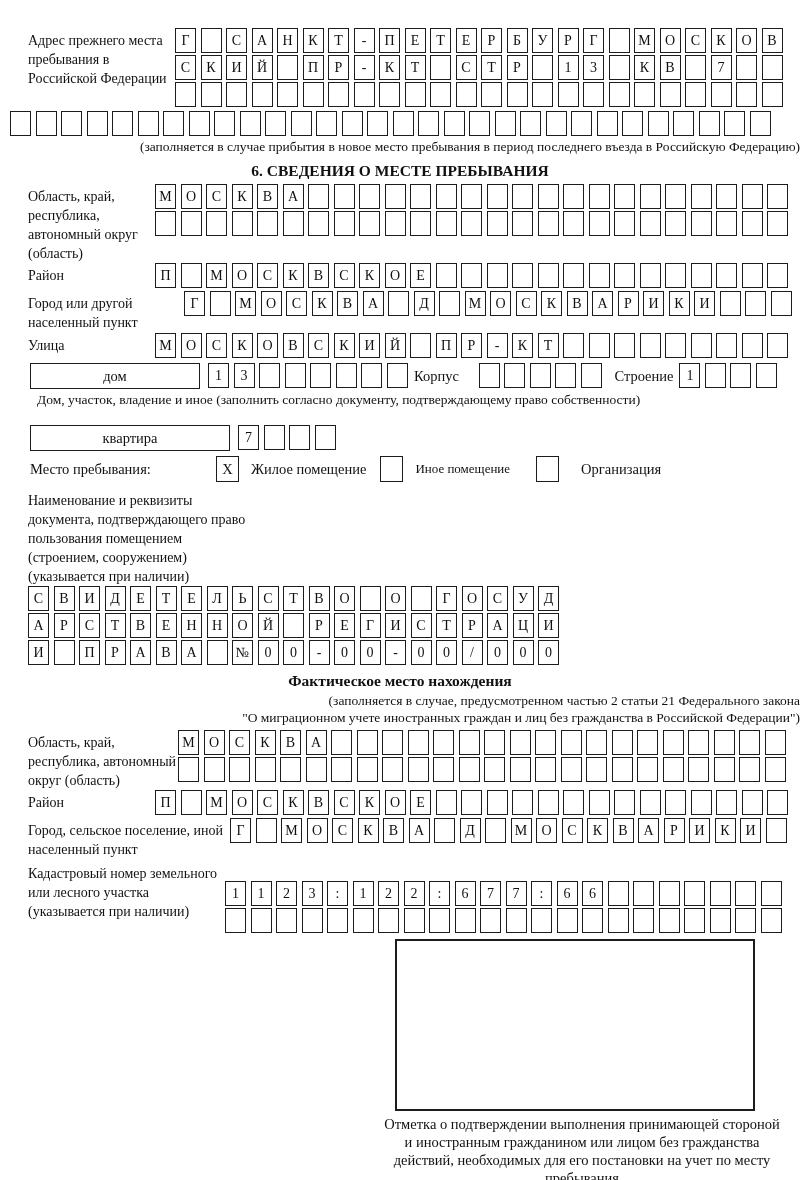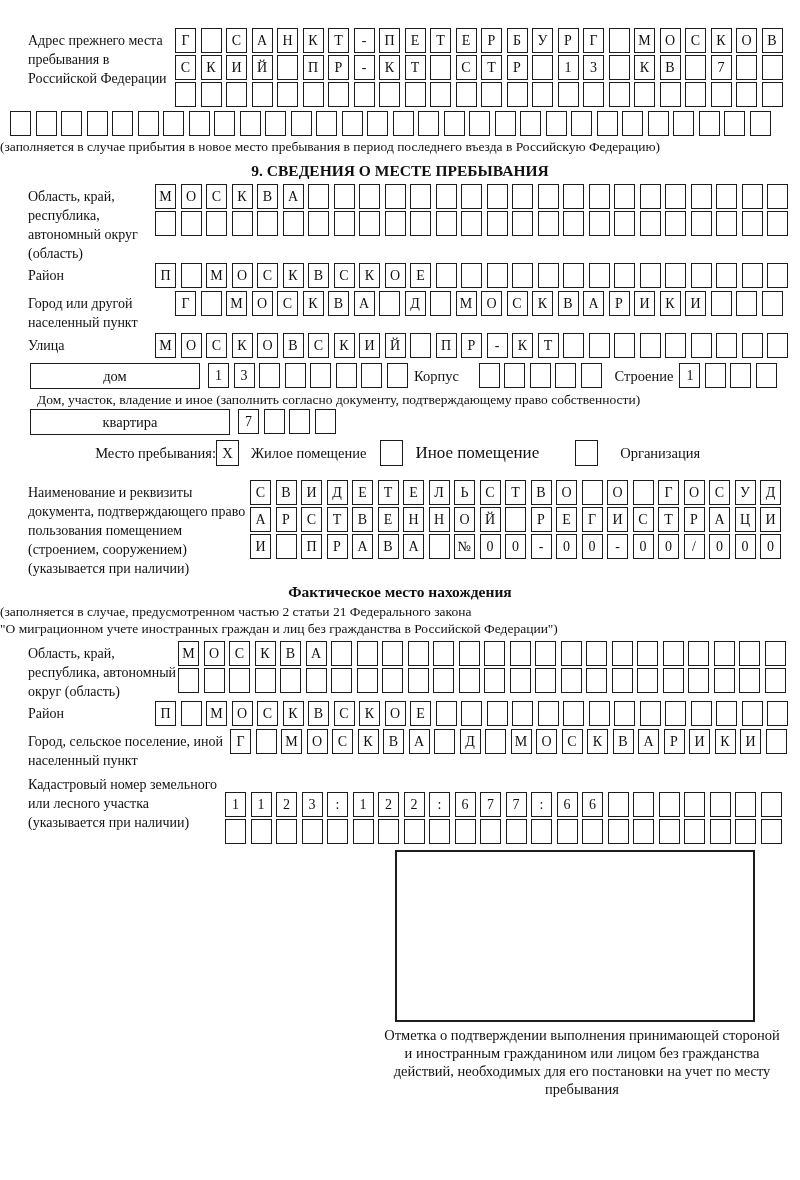--- a/index.html
+++ b/index.html
@@ -14,21 +14,21 @@
   .cells-stack{display:flex;flex-direction:column;}
   .cells-stack .cells{margin-bottom:2px;}
   .cell{flex:0 0 auto;width:21px;height:25px;margin-right:4.5px;box-sizing:border-box;
         border:1.6px solid #1c1c1c;display:flex;align-items:center;justify-content:center;
         font-size:14px;line-height:14px;}
 
   .field{display:flex;align-items:flex-start;margin-left:28px;}
   .flabel{flex:0 0 auto;font-size:14px;line-height:19px;padding-top:3px;}
 
   .caption{font-size:13.5px;line-height:17px;}
-  .caption.center{text-align:left;}
+  .caption.center{text-align:right;}
   .sec-title{text-align:center;font-weight:bold;font-size:15.5px;line-height:19px;}
 
   .bigbox{box-sizing:border-box;border:1.8px solid #1c1c1c;height:26px;display:flex;
           align-items:center;justify-content:center;font-size:14.5px;}
   .inline-lbl{font-size:14.5px;line-height:26px;}
 
   .chk{box-sizing:border-box;width:23px;height:26px;border:1.8px solid #1c1c1c;display:flex;
        align-items:center;justify-content:center;font-size:14.5px;}
 
   .stamp-box{box-sizing:border-box;border:2px solid #1c1c1c;width:360px;height:172px;
@@ -151,21 +151,21 @@
       <span class="cell"></span>
       <span class="cell"></span>
       <span class="cell"></span>
       <span class="cell"></span>
       <span class="cell"></span>
       <span class="cell"></span>
       <span class="cell"></span>
     </div>
   <div class="caption center" style="margin-top:2px;">(заполняется в случае прибытия в новое место пребывания в период последнего въезда в Российскую Федерацию)</div>
 
-  <div class="sec-title" style="margin-top:6px;">9. СВЕДЕНИЯ О МЕСТЕ ПРЕБЫВАНИЯ</div>
+  <div class="sec-title" style="margin-top:6px;">6. СВЕДЕНИЯ О МЕСТЕ ПРЕБЫВАНИЯ</div>
 
   <div class="field" style="margin-top:4px;">
     <div class="flabel" style="width:127px;">Область, край, республика, автономный округ (область)</div>
     <div class="cells-stack">
       <div class="cells">
           <span class="cell">М</span>
           <span class="cell">О</span>
           <span class="cell">С</span>
           <span class="cell">К</span>
           <span class="cell">В</span>
@@ -244,21 +244,21 @@
         <span class="cell"></span>
         <span class="cell"></span>
         <span class="cell"></span>
         <span class="cell"></span>
         <span class="cell"></span>
         <span class="cell"></span>
         <span class="cell"></span>
       </div>
   </div>
 
-  <div class="field" style="margin-top:3px;">
+  <div class="field" style="margin-top:3px;gap:9px;">
     <div class="flabel" style="width:147px;">Город или другой населенный пункт</div>
     <div class="cells">
         <span class="cell">Г</span>
         <span class="cell"></span>
         <span class="cell">М</span>
         <span class="cell">О</span>
         <span class="cell">С</span>
         <span class="cell">К</span>
         <span class="cell">В</span>
         <span class="cell">А</span>
@@ -335,41 +335,41 @@
     <div class="inline-lbl" style="margin:0 6px 0 8px;">Строение</div>
     <div class="cells">
         <span class="cell">1</span>
         <span class="cell"></span>
         <span class="cell"></span>
         <span class="cell"></span>
       </div>
   </div>
   <div class="caption" style="margin-left:37px;margin-top:2px;">Дом, участок, владение и иное (заполнить согласно документу, подтверждающему право собственности)</div>
 
-  <div style="display:flex;align-items:flex-start;margin-left:30px;margin-top:1px;">
+  <div style="display:flex;align-items:flex-start;margin-left:30px;margin-top:17px;">
     <div class="bigbox" style="width:200px;">квартира</div>
     <div class="cells" style="margin-left:8px;">
         <span class="cell">7</span>
         <span class="cell"></span>
         <span class="cell"></span>
         <span class="cell"></span>
       </div>
   </div>
 
-  <div style="display:flex;align-items:center;margin-left:30px;margin-top:5px;text-align:right;">
+  <div style="display:flex;align-items:center;margin-left:30px;margin-top:5px;">
     <div style="font-size:14.5px;width:186px;">Место пребывания:</div>
     <div class="chk">X</div>
     <div style="font-size:14.5px;margin:0 14px 0 12px;">Жилое помещение</div>
     <div class="chk"></div>
-    <div style="font-size:17px;margin:0 36px 0 12px;">Иное помещение</div>
+    <div style="font-size:13px;margin:0 26px 0 12px;">Иное помещение</div>
     <div class="chk"></div>
     <div style="font-size:14.5px;margin-left:22px;">Организация</div>
   </div>
 
-  <div class="field" style="margin-top:14px;">
+  <div class="field" style="margin-top:6px;flex-direction:column;">
     <div class="flabel" style="width:222px;">Наименование и реквизиты документа, подтверждающего право пользования помещением (строением, сооружением) (указывается при наличии)</div>
     <div class="cells-stack">
       <div class="cells">
           <span class="cell">С</span>
           <span class="cell">В</span>
           <span class="cell">И</span>
           <span class="cell">Д</span>
           <span class="cell">Е</span>
           <span class="cell">Т</span>
           <span class="cell">Е</span>

